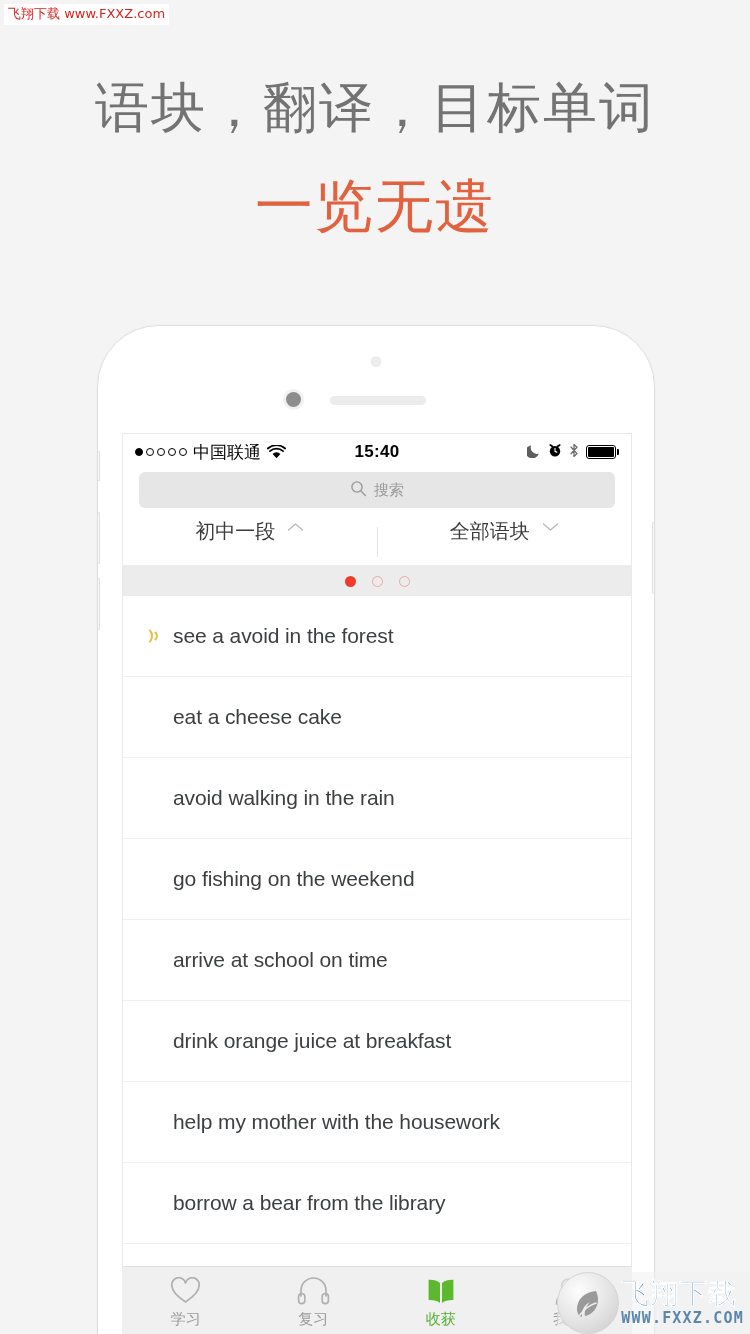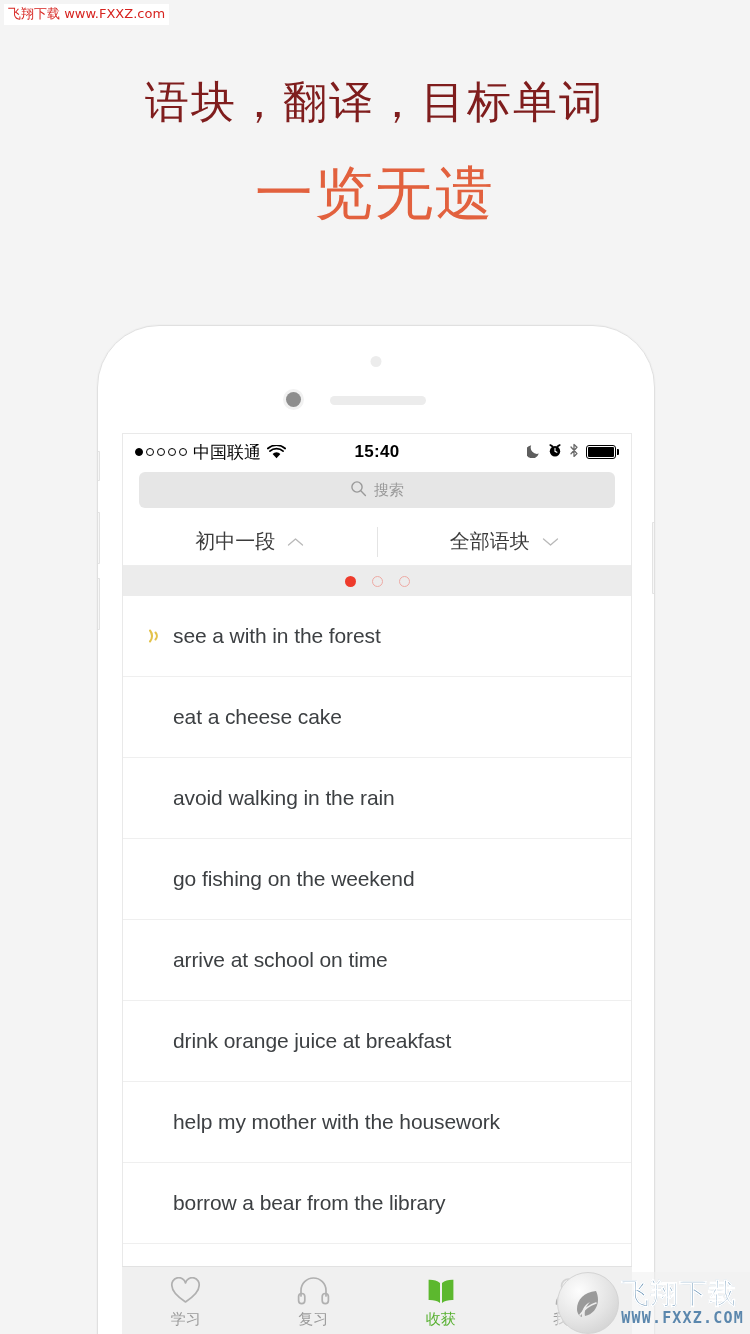--- a/index.html
+++ b/index.html
@@ -18,21 +18,21 @@
     padding: 1px 4px 2px 4px;
     font-size: 13px; font-weight: normal;
     color: #d7231f; letter-spacing: 0px;
     white-space: nowrap;
     font-family: "DejaVu Sans", sans-serif;
   }
 
   
   .headline { position: absolute; left: 0; top: 74px; width: 750px; text-align: center; }
   .headline .line1 {
-    font-size: 44px; color: #7f1d1d; letter-spacing: 2px;
+    font-size: 54px; color: #737373; letter-spacing: 2px;
     font-family: "DejaVu Sans", sans-serif; font-weight: 300;
     line-height: 1.25;
   }
   .headline .line2 {
     margin-top: 30px;
     font-size: 58px; color: #e2613e; letter-spacing: 2px;
     font-family: "DejaVu Sans", sans-serif; font-weight: 400;
     line-height: 1.2;
   }
 
@@ -117,21 +117,21 @@
     display: flex; align-items: center; justify-content: center; gap: 7px;
   }
   .search-ph { color: #9a9a9a; font-size: 15px; font-family: "DejaVu Sans", sans-serif; }
 
   
   .filters {
     display: flex; align-items: center; height: 48px;
     border-bottom: 1px solid #ededed;
   }
   .filter {
-    flex: 1; display: flex; align-items: center; justify-content: center; gap: 12px;
+    flex: 1; display: flex; align-items: flex-start; justify-content: center; gap: 12px;
     height: 100%;
   }
   .filter-label { font-size: 20px; color: #3b3b3b; font-family: "DejaVu Sans", sans-serif; }
   .filter-sep { width: 1px; height: 30px; background: #e4e4e4; }
   .chev { display: block; }
 
   
   .dotsbar {
     height: 30px; background: #ececec;
     display: flex; align-items: center; justify-content: center; gap: 16px;
@@ -304,21 +304,21 @@
 
       <div class="list">
 
         <div class="row">
           <span class="row-icon">
             <svg width="20" height="22" viewBox="0 0 20 22">
               <path d="M5 5.5 A8.5 8.5 0 0 1 5 16.5" stroke="#e3c24a" stroke-width="2.1" fill="none" stroke-linecap="round"></path>
               <path d="M10.5 7.5 A5.2 5.2 0 0 1 10.5 14.5" stroke="#e3c24a" stroke-width="2.1" fill="none" stroke-linecap="round"></path>
             </svg>
           </span>
-          <span class="row-text">see a with in the forest</span>
+          <span class="row-text">see a avoid in the forest</span>
         </div>
 
         <div class="row no-icon">
           <span class="row-text">eat a cheese cake</span>
         </div>
 
         <div class="row no-icon">
           <span class="row-text">avoid walking in the rain</span>
         </div>
 

